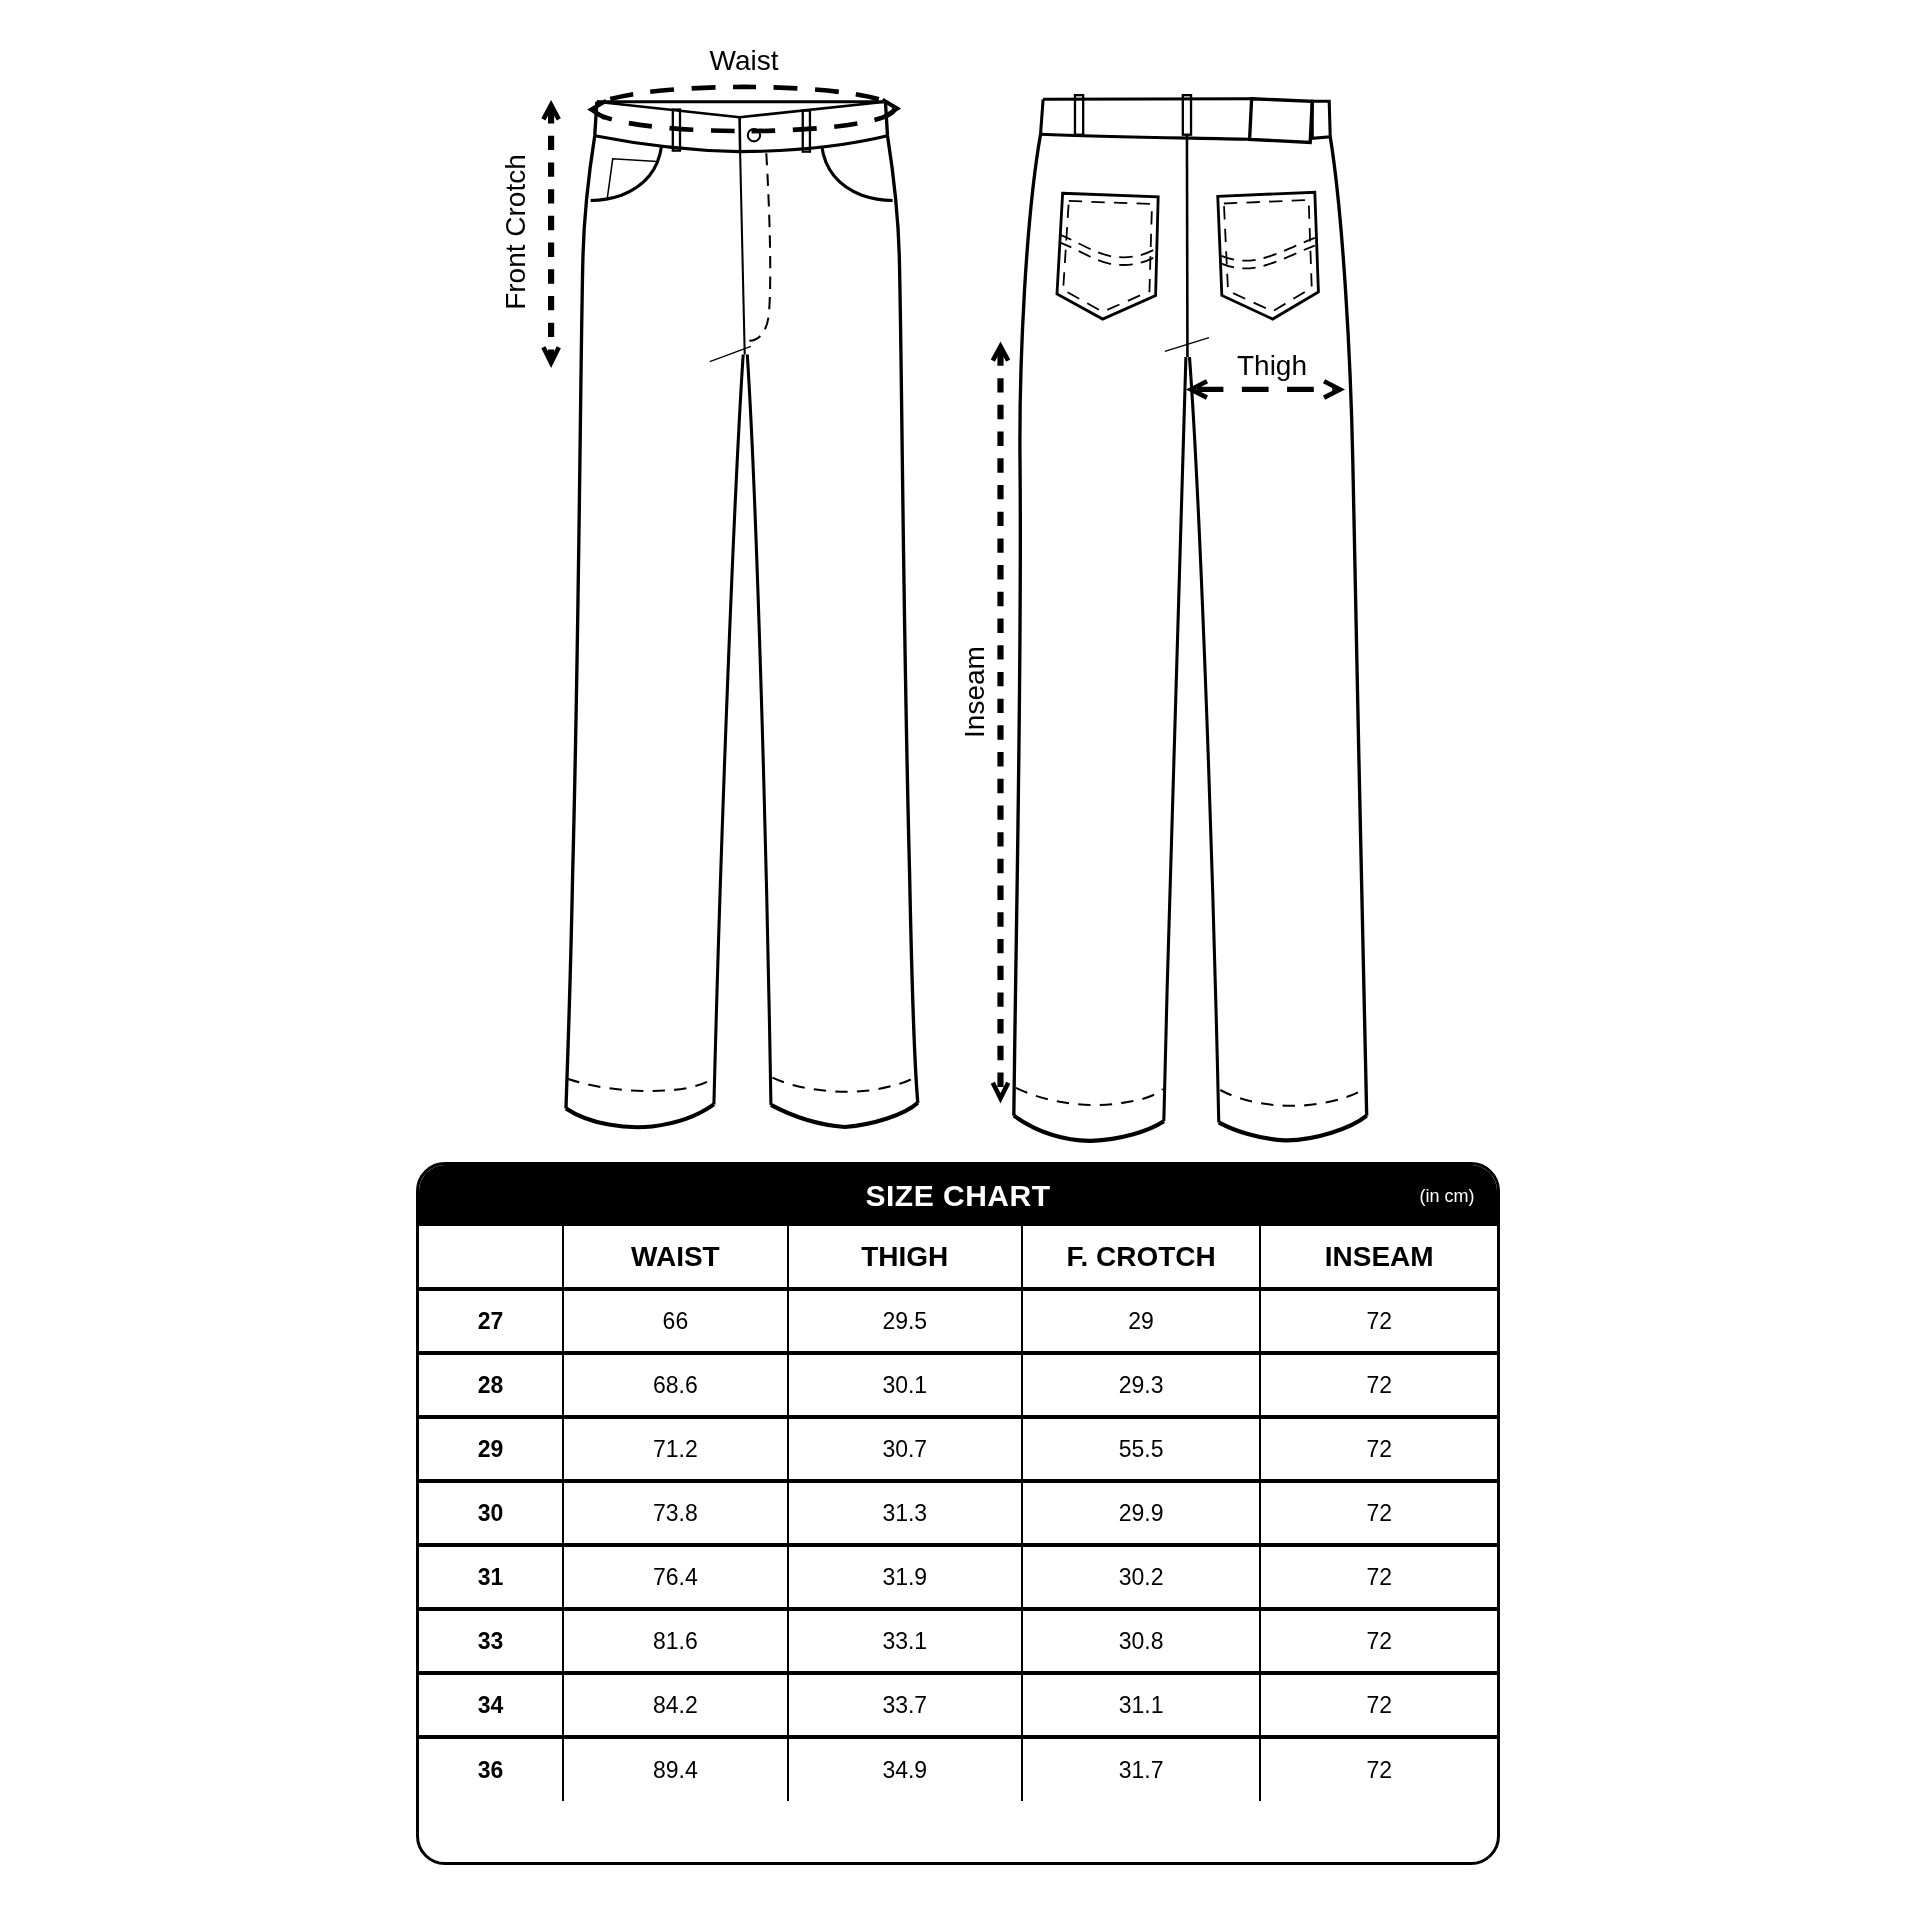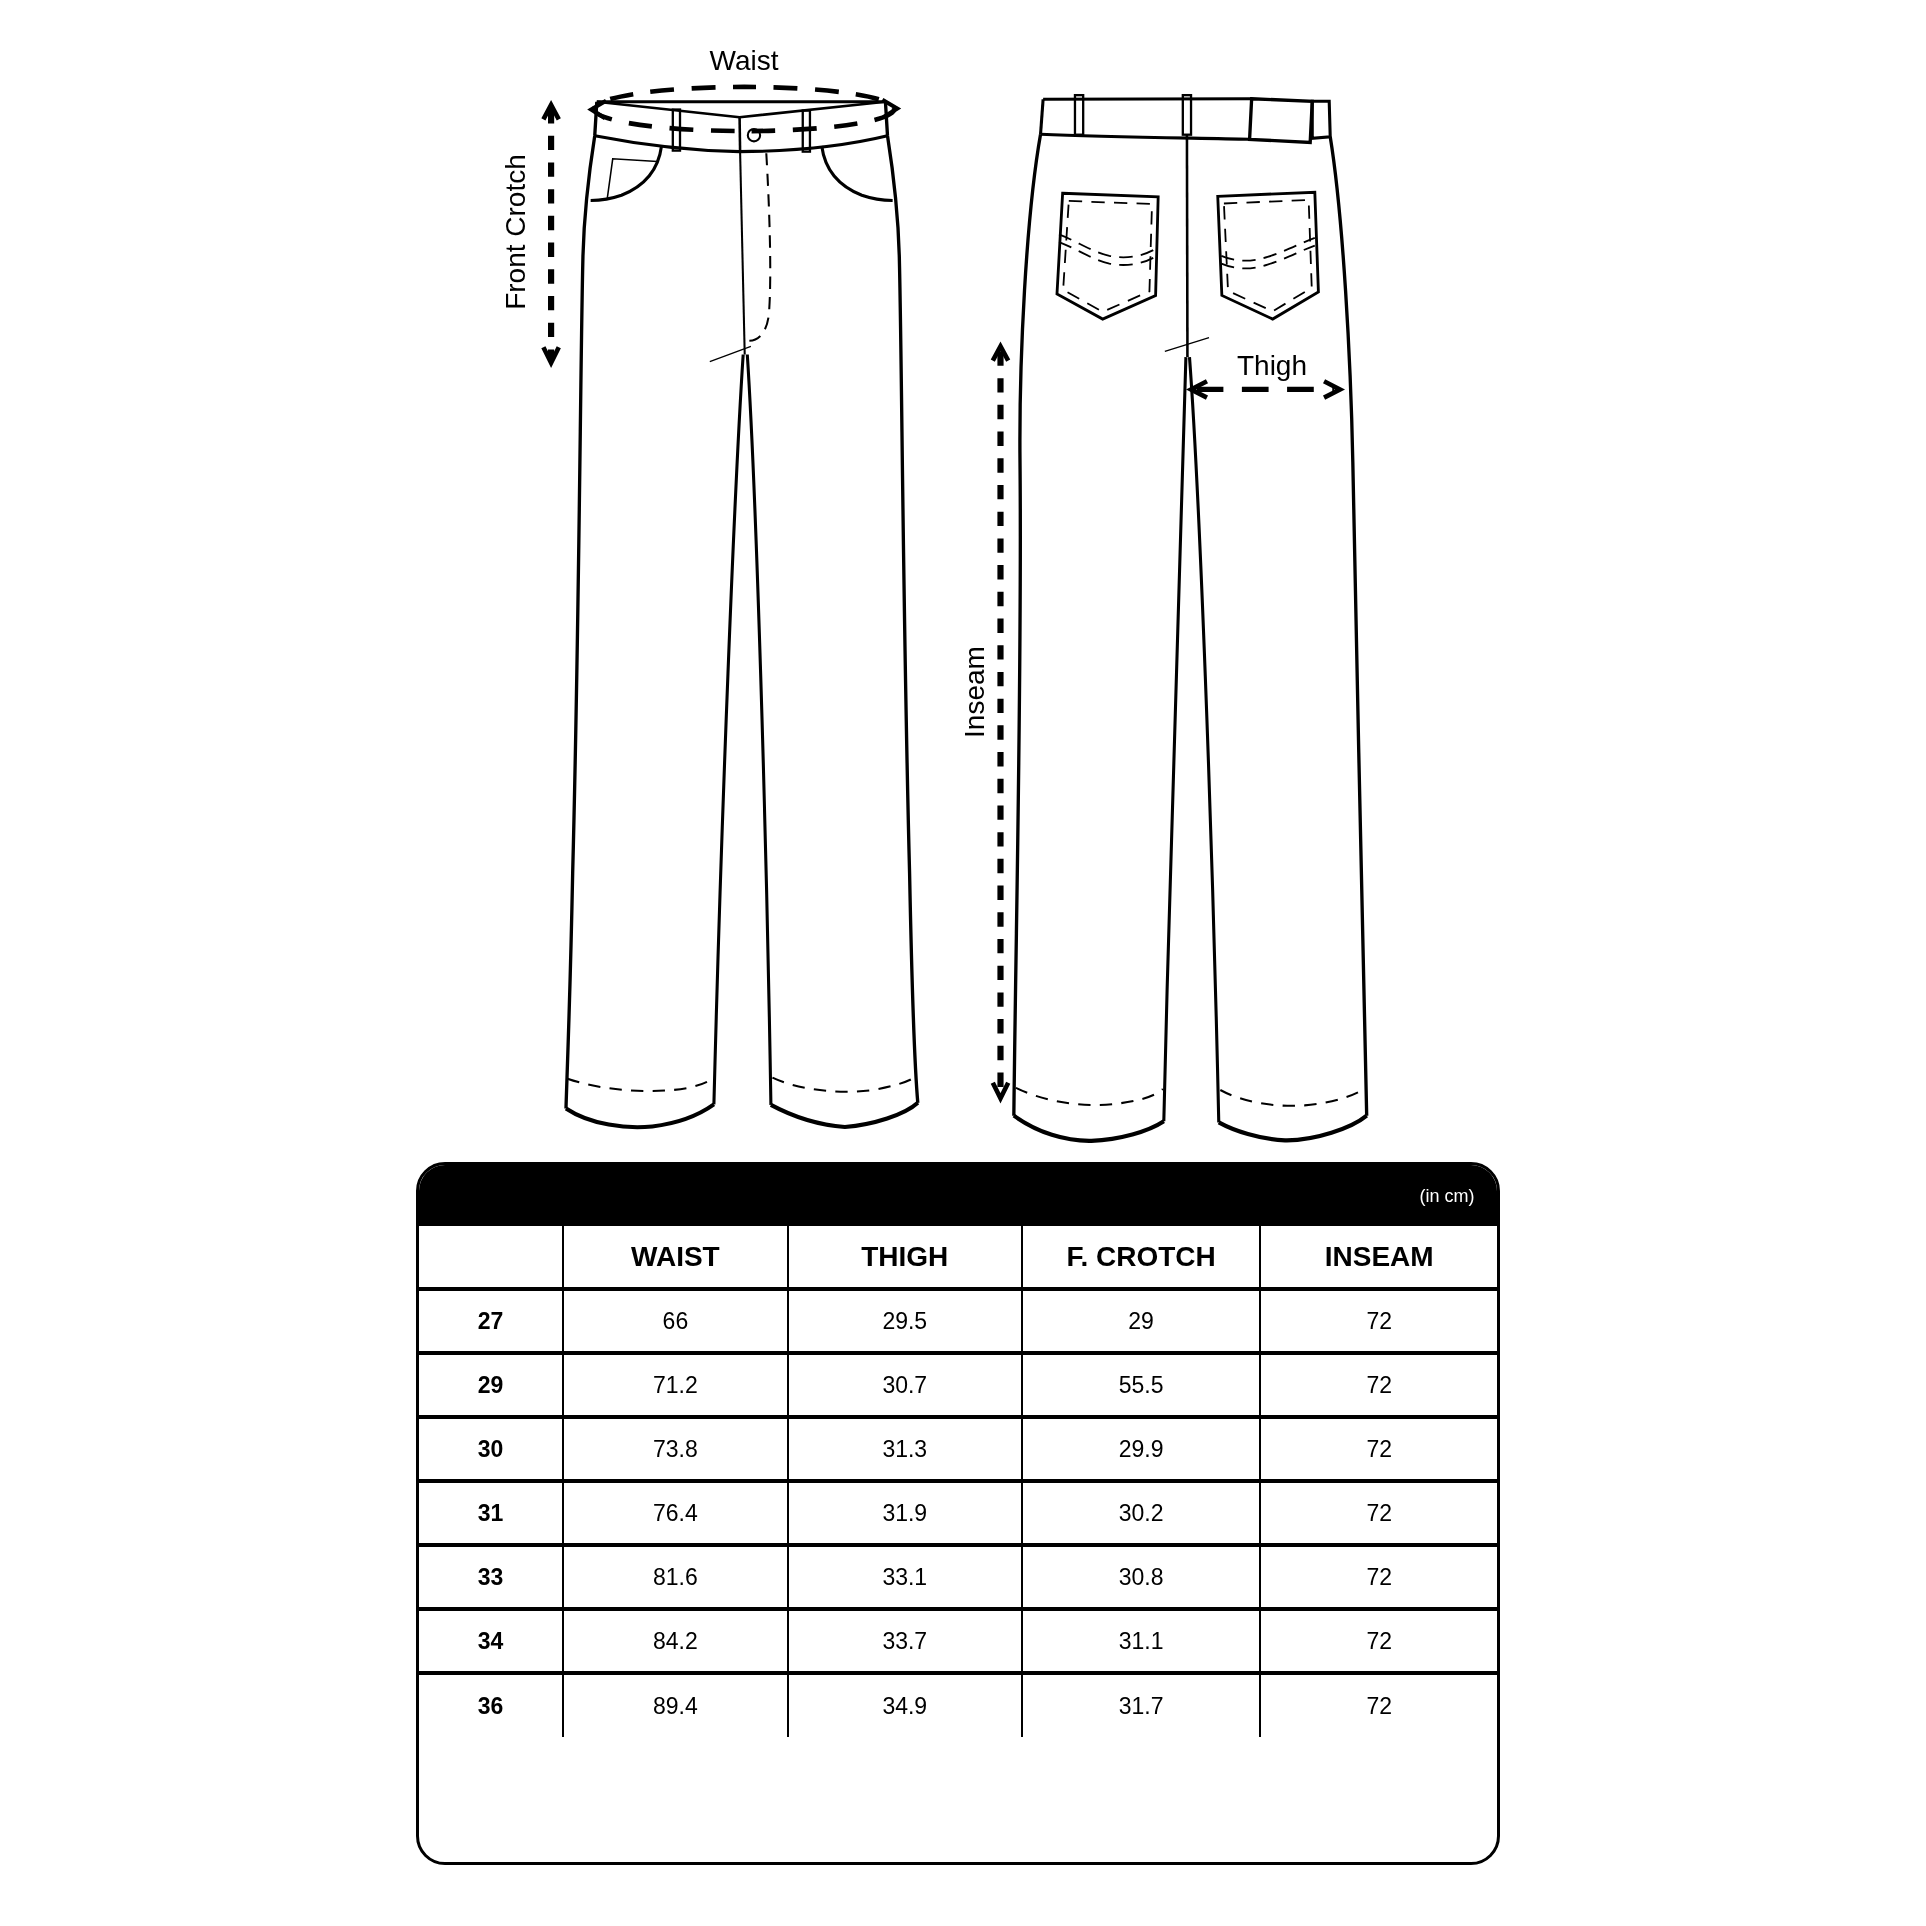--- a/index.html
+++ b/index.html
@@ -179,20 +179,21 @@
     </g>
   </svg>
 
   <div class="lbl" style="left:744px;top:61px;">Waist</div>
   <div class="lbl rot" style="left:516px;top:232px;">Front Crotch</div>
   <div class="lbl" style="left:1272px;top:366px;">Thigh</div>
   <div class="lbl rot" style="left:975px;top:692px;">Inseam</div>
 
   <div class="size-table">
     <div class="hdr">
+      <div class="title">SIZE CHART</div>
       <div class="unit">(in cm)</div>
     </div>
     <table class="grid">
       <colgroup>
         <col style="width:13.36%">
           <col style="width:20.85%">
           <col style="width:21.71%">
           <col style="width:22.13%">
           <col style="width:21.95%">
       </colgroup>
@@ -205,20 +206,27 @@
           <th>INSEAM</th>
         </tr>
         <tr class="datarow">
           <td class="size">27</td>
           <td>66</td>
           <td>29.5</td>
           <td>29</td>
           <td>72</td>
         </tr>
         <tr class="datarow">
+          <td class="size">28</td>
+          <td>68.6</td>
+          <td>30.1</td>
+          <td>29.3</td>
+          <td>72</td>
+        </tr>
+        <tr class="datarow">
           <td class="size">29</td>
           <td>71.2</td>
           <td>30.7</td>
           <td>55.5</td>
           <td>72</td>
         </tr>
         <tr class="datarow">
           <td class="size">30</td>
           <td>73.8</td>
           <td>31.3</td>

